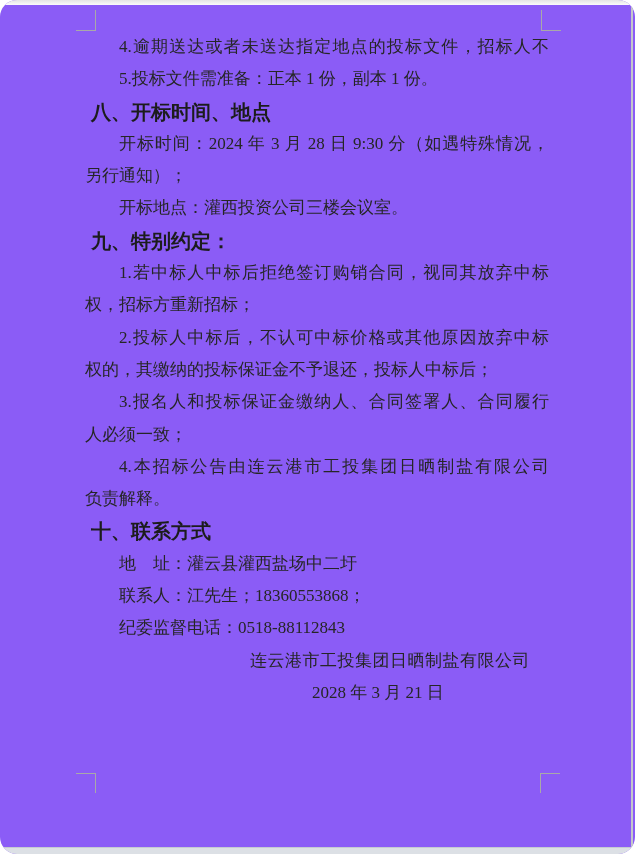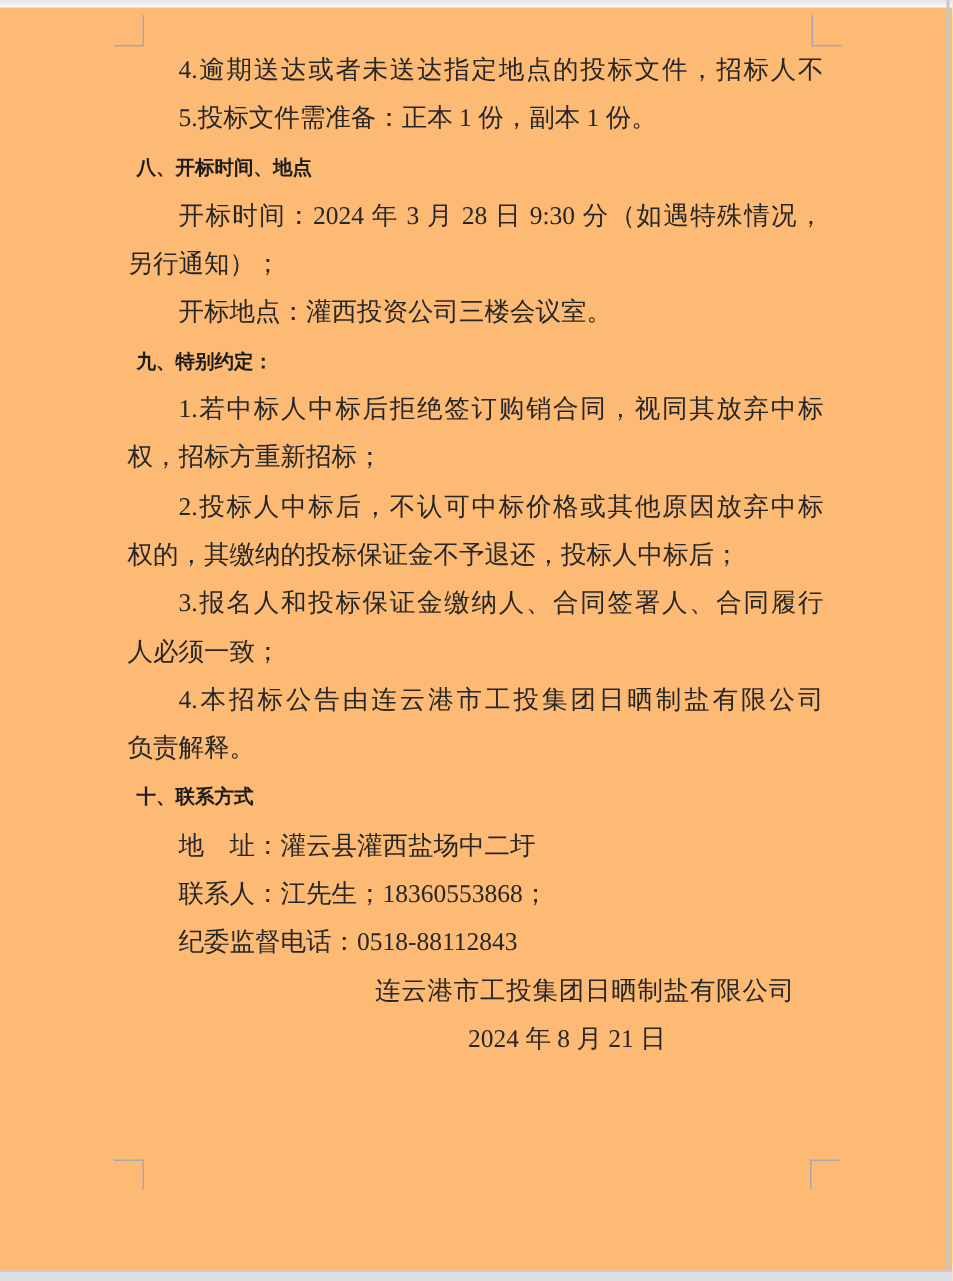--- a/index.html
+++ b/index.html
@@ -1,22 +1,23 @@
 <!DOCTYPE html>
 <html><head>
 <meta charset="utf-8">
 <style>
   html,body{margin:0;padding:0;background:#fff;}
   .page{
     position:relative;
     width:635px;height:854px;
-    background:#fdba74;
+    background:#8b5cf6;
     overflow:hidden;
     font-family:"Liberation Serif","DejaVu Serif",serif;
     color:#262626;
+    border-radius:17px;
   }
   .top-band{
     position:absolute;left:0;top:0;width:635px;height:5px;
     background:linear-gradient(#e4e4e4,#fbfbfb);
   }
   .right-edge{
     position:absolute;top:0;right:2px;width:2px;height:847px;
     background:#c4c7ca;
   }
   .bottom-bar{
@@ -35,21 +36,21 @@
     height:32.3px;line-height:32.3px;
     font-size:17px;
     white-space:nowrap;
     color:#262626;
   }
   .first{padding-left:34px;white-space:normal;}
   .just{text-align:justify;text-align-last:justify;white-space:normal;overflow:hidden;height:32.3px;}
   .cont{padding-left:0;}
   .head{
     font-family:"Liberation Sans","DejaVu Sans",sans-serif;
-    font-weight:bold;font-size:13px;padding-left:6px;color:#1c1c1c;
+    font-weight:bold;font-size:20px;padding-left:6px;color:#1c1c1c;
   }
   .sig1{padding-left:165px;letter-spacing:0.5px;}
   .sig2{padding-left:227px;}
 </style>
 </head>
 <body>
 
 <div class="page">
   <div class="top-band"></div>
   <div class="right-edge"></div>
@@ -73,17 +74,17 @@
     <div class="ln cont">权的，其缴纳的投标保证金不予退还，投标人中标后；</div>
     <div class="ln first just">3.报名人和投标保证金缴纳人、合同签署人、合同履行</div>
     <div class="ln cont">人必须一致；</div>
     <div class="ln first just">4.本招标公告由连云港市工投集团日晒制盐有限公司</div>
     <div class="ln cont">负责解释。</div>
     <div class="ln head">十、联系方式</div>
     <div class="ln first">地　址：灌云县灌西盐场中二圩</div>
     <div class="ln first">联系人：江先生；18360553868；</div>
     <div class="ln first">纪委监督电话：0518-88112843</div>
     <div class="ln sig1">连云港市工投集团日晒制盐有限公司</div>
-    <div class="ln sig2">2024 年 8 月 21 日</div>
+    <div class="ln sig2">2028 年 3 月 21 日</div>
   </div>
 
   <div class="bottom-bar"></div>
 </div>
 
 </body></html>

